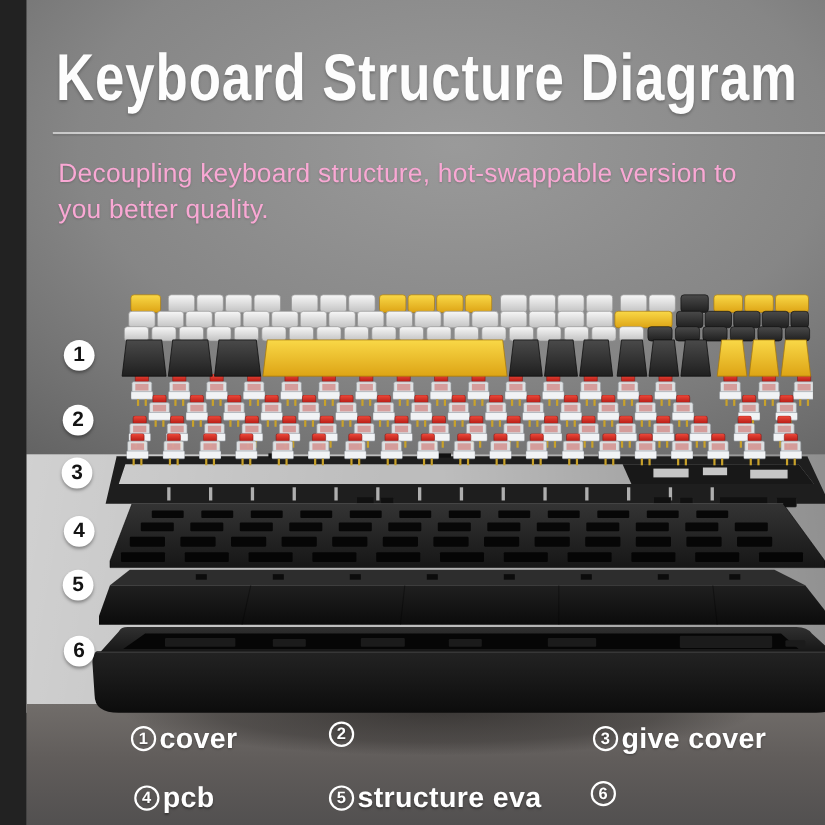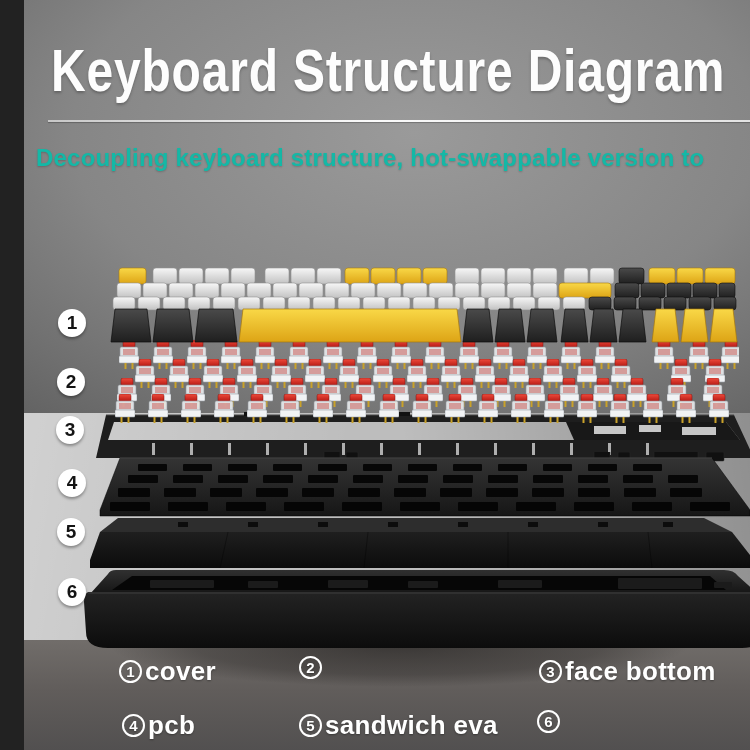--- a/index.html
+++ b/index.html
@@ -16,22 +16,22 @@
     background:linear-gradient(180deg,#716d6a 0%,#615d5b 45%,#525050 100%);}
   .kb-shadow{position:absolute;left:18px;top:598px;width:714px;height:112px;
     background:radial-gradient(ellipse 52% 48% at 50% 42%, rgba(15,13,12,.55), rgba(15,13,12,.28) 55%, rgba(15,13,12,0) 78%);}
   
   .title{position:absolute;left:27px;top:40px;margin:0;font-size:60px;line-height:62px;
     font-weight:bold;letter-spacing:1px;color:#fdfdfd;white-space:nowrap;
     transform:scaleX(.8);transform-origin:left top;text-shadow:0 2px 3px rgba(0,0,0,.25);}
   .rule{position:absolute;left:24px;top:120px;width:726px;height:2px;
     background:linear-gradient(90deg, rgba(255,255,255,.55), rgba(255,255,255,.95) 45%, rgba(255,255,255,.75));
     box-shadow:0 1px 1px rgba(0,0,0,.25);}
-  .desc{position:absolute;left:12px;top:141px;font-size:24px;line-height:33px;
-    font-weight:bold;letter-spacing:.2px;color:#14b8a6;text-shadow:0 1px 2px rgba(0,0,0,.2);}
+  .desc{position:absolute;left:29px;top:141px;font-size:24px;line-height:33px;
+    font-weight:normal;letter-spacing:.2px;color:#f9a8d4;text-shadow:0 1px 2px rgba(0,0,0,.2);}
   
   .lyr{position:absolute;}
   #layer-keycaps{left:85px;top:262px;}
   #layer-switches{left:85px;top:340px;}
   #layer-frame{left:70px;top:412px;}
   #layer-pcb{left:70px;top:452px;}
   #layer-eva{left:64px;top:510px;}
   #layer-case{left:54px;top:556px;}
   
   .badge{position:absolute;width:28px;height:28px;border-radius:50%;background:#fff;
@@ -54,20 +54,21 @@
 <div class="stage">
   <div class="bg-top"></div>
   <div class="bg-mid"></div>
   <div class="bg-bottom"></div>
   <div class="kb-shadow"></div>
 
   <h1 class="title">Keyboard Structure Diagram</h1>
   <div class="rule"></div>
   <div class="desc">
     <div>Decoupling keyboard structure, hot-swappable version to</div>
+    <div>you better quality.</div>
   </div>
 
   <svg id="layer-frame" class="lyr" width="664" height="52" viewBox="0 0 664 52">
       <path d="M12,3 H640 L660,46 H2 Z M20,10 H632 L646,28 H14 Z" fill="#1e1e1e" fill-rule="evenodd"></path>
       <path d="M12,3 H640" stroke="#4a4a4a" stroke-width="1" fill="none"></path>
       <rect x="58" y="31" width="3" height="12" fill="#bfbfbf" fill-opacity="0.9"></rect>
       <rect x="96" y="31" width="3" height="12" fill="#bfbfbf" fill-opacity="0.9"></rect>
       <rect x="134" y="31" width="3" height="12" fill="#bfbfbf" fill-opacity="0.9"></rect>
       <rect x="172" y="31" width="3" height="12" fill="#bfbfbf" fill-opacity="0.9"></rect>
       <rect x="210" y="31" width="3" height="12" fill="#bfbfbf" fill-opacity="0.9"></rect>
@@ -396,27 +397,27 @@
   <div>
     <div class="lg-item lg1">
       <span class="circ">1</span>
         <span>cover</span>
     </div>
     <div class="lg-item lg2">
       <span class="circ">2</span>
     </div>
     <div class="lg-item lg3">
       <span class="circ">3</span>
-        <span>face bottom</span>
+        <span>give cover</span>
     </div>
     <div class="lg-item lg4">
       <span class="circ">4</span>
         <span>pcb</span>
     </div>
     <div class="lg-item lg5">
       <span class="circ">5</span>
-        <span>sandwich eva</span>
+        <span>structure eva</span>
     </div>
     <div class="lg-item lg6">
       <span class="circ">6</span>
     </div>
   </div>
 </div>
 
 </body></html>

